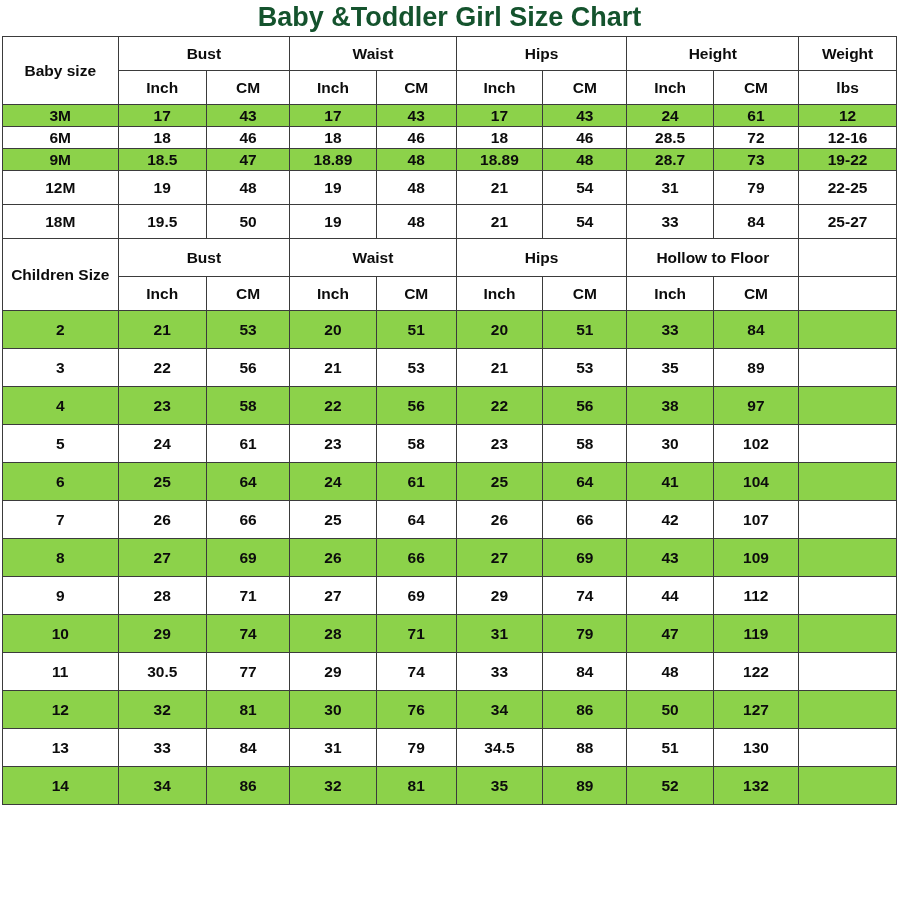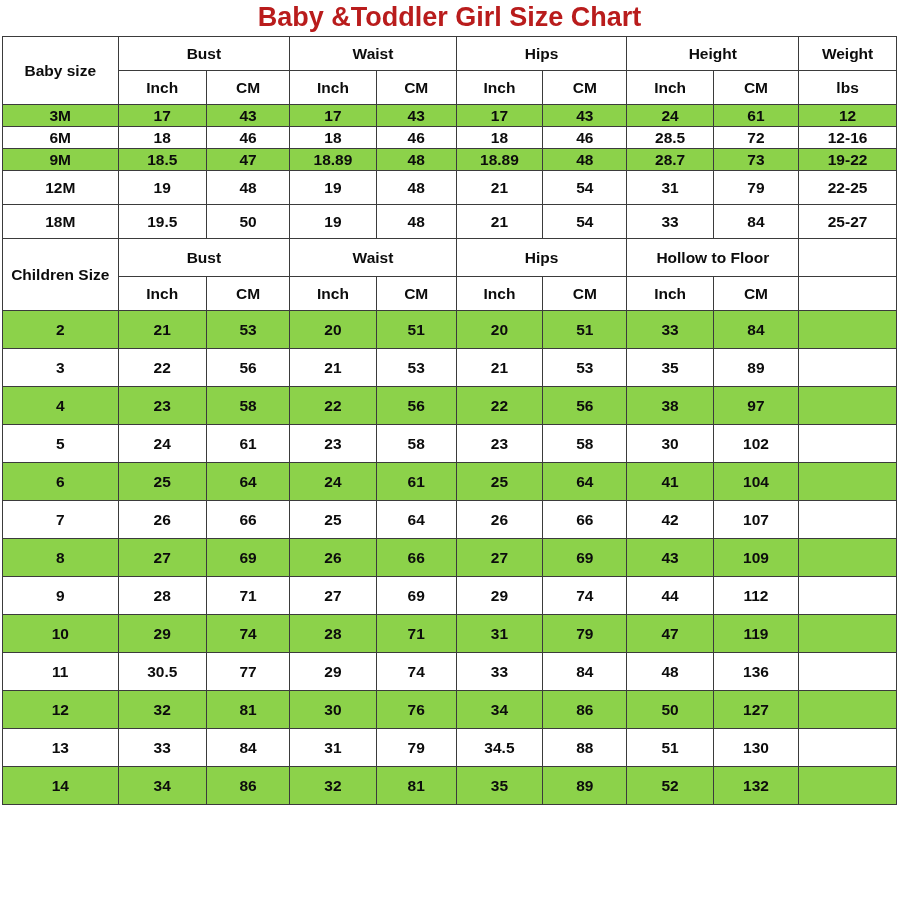--- a/index.html
+++ b/index.html
@@ -16,21 +16,21 @@
     background: #ffffff;
     overflow: hidden;
   }
   #title {
     width: 899px;
     height: 36px;
     line-height: 34px;
     text-align: center;
     font-size: 27px;
     font-weight: bold;
-    color: #b91c1c;
+    color: #14532d;
     letter-spacing: 0px;
   }
   table.chart {
     border-collapse: collapse;
     table-layout: fixed;
     width: 895px;
     margin: 0 2px;
     font-size: 15.5px;
     font-weight: bold;
     color: #0c0c0c;
@@ -304,21 +304,21 @@
       </tr>
       <tr class="r-child white">
         <td class="white">11</td>
         <td class="white">30.5</td>
         <td class="white">77</td>
         <td class="white">29</td>
         <td class="white">74</td>
         <td class="white">33</td>
         <td class="white">84</td>
         <td class="white">48</td>
-        <td class="white">136</td>
+        <td class="white">122</td>
         <td class="blank"></td>
       </tr>
       <tr class="r-child green">
         <td class="green">12</td>
         <td class="green">32</td>
         <td class="green">81</td>
         <td class="green">30</td>
         <td class="green">76</td>
         <td class="green">34</td>
         <td class="green">86</td>

